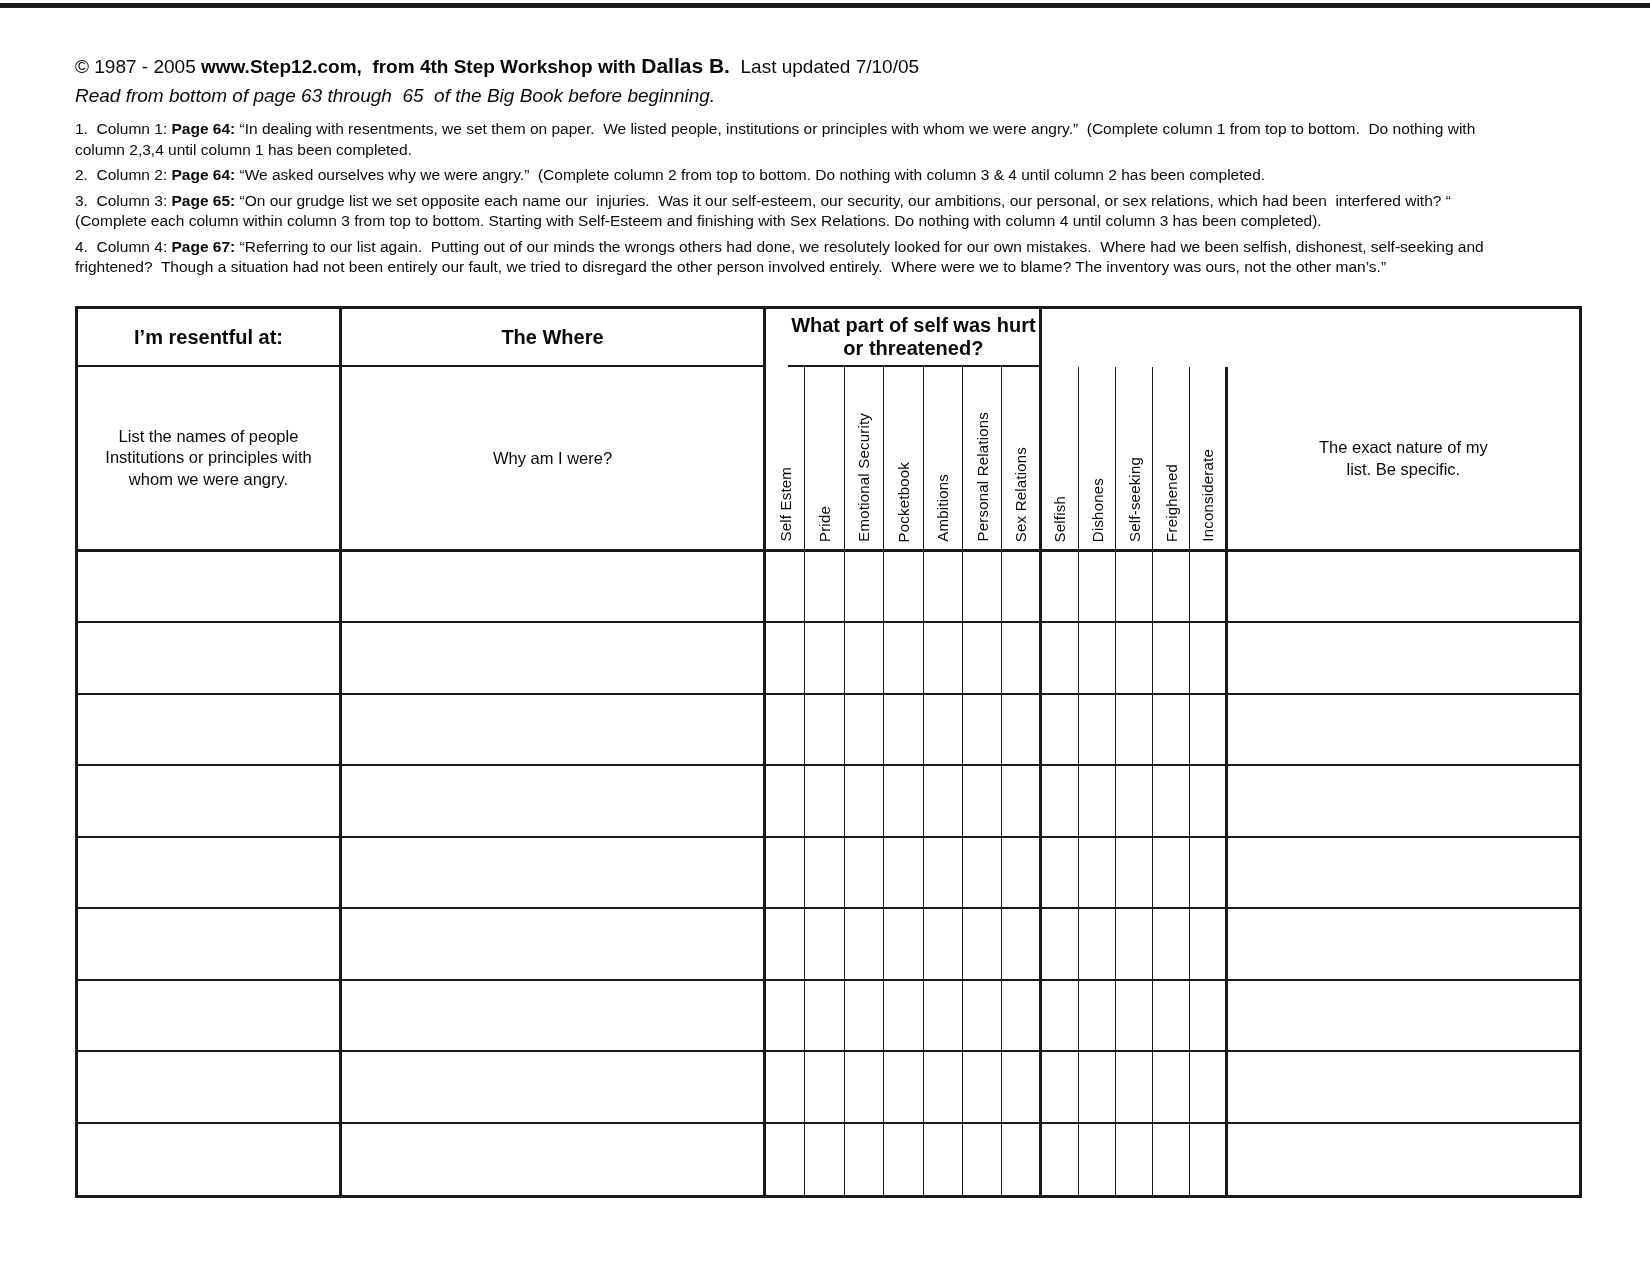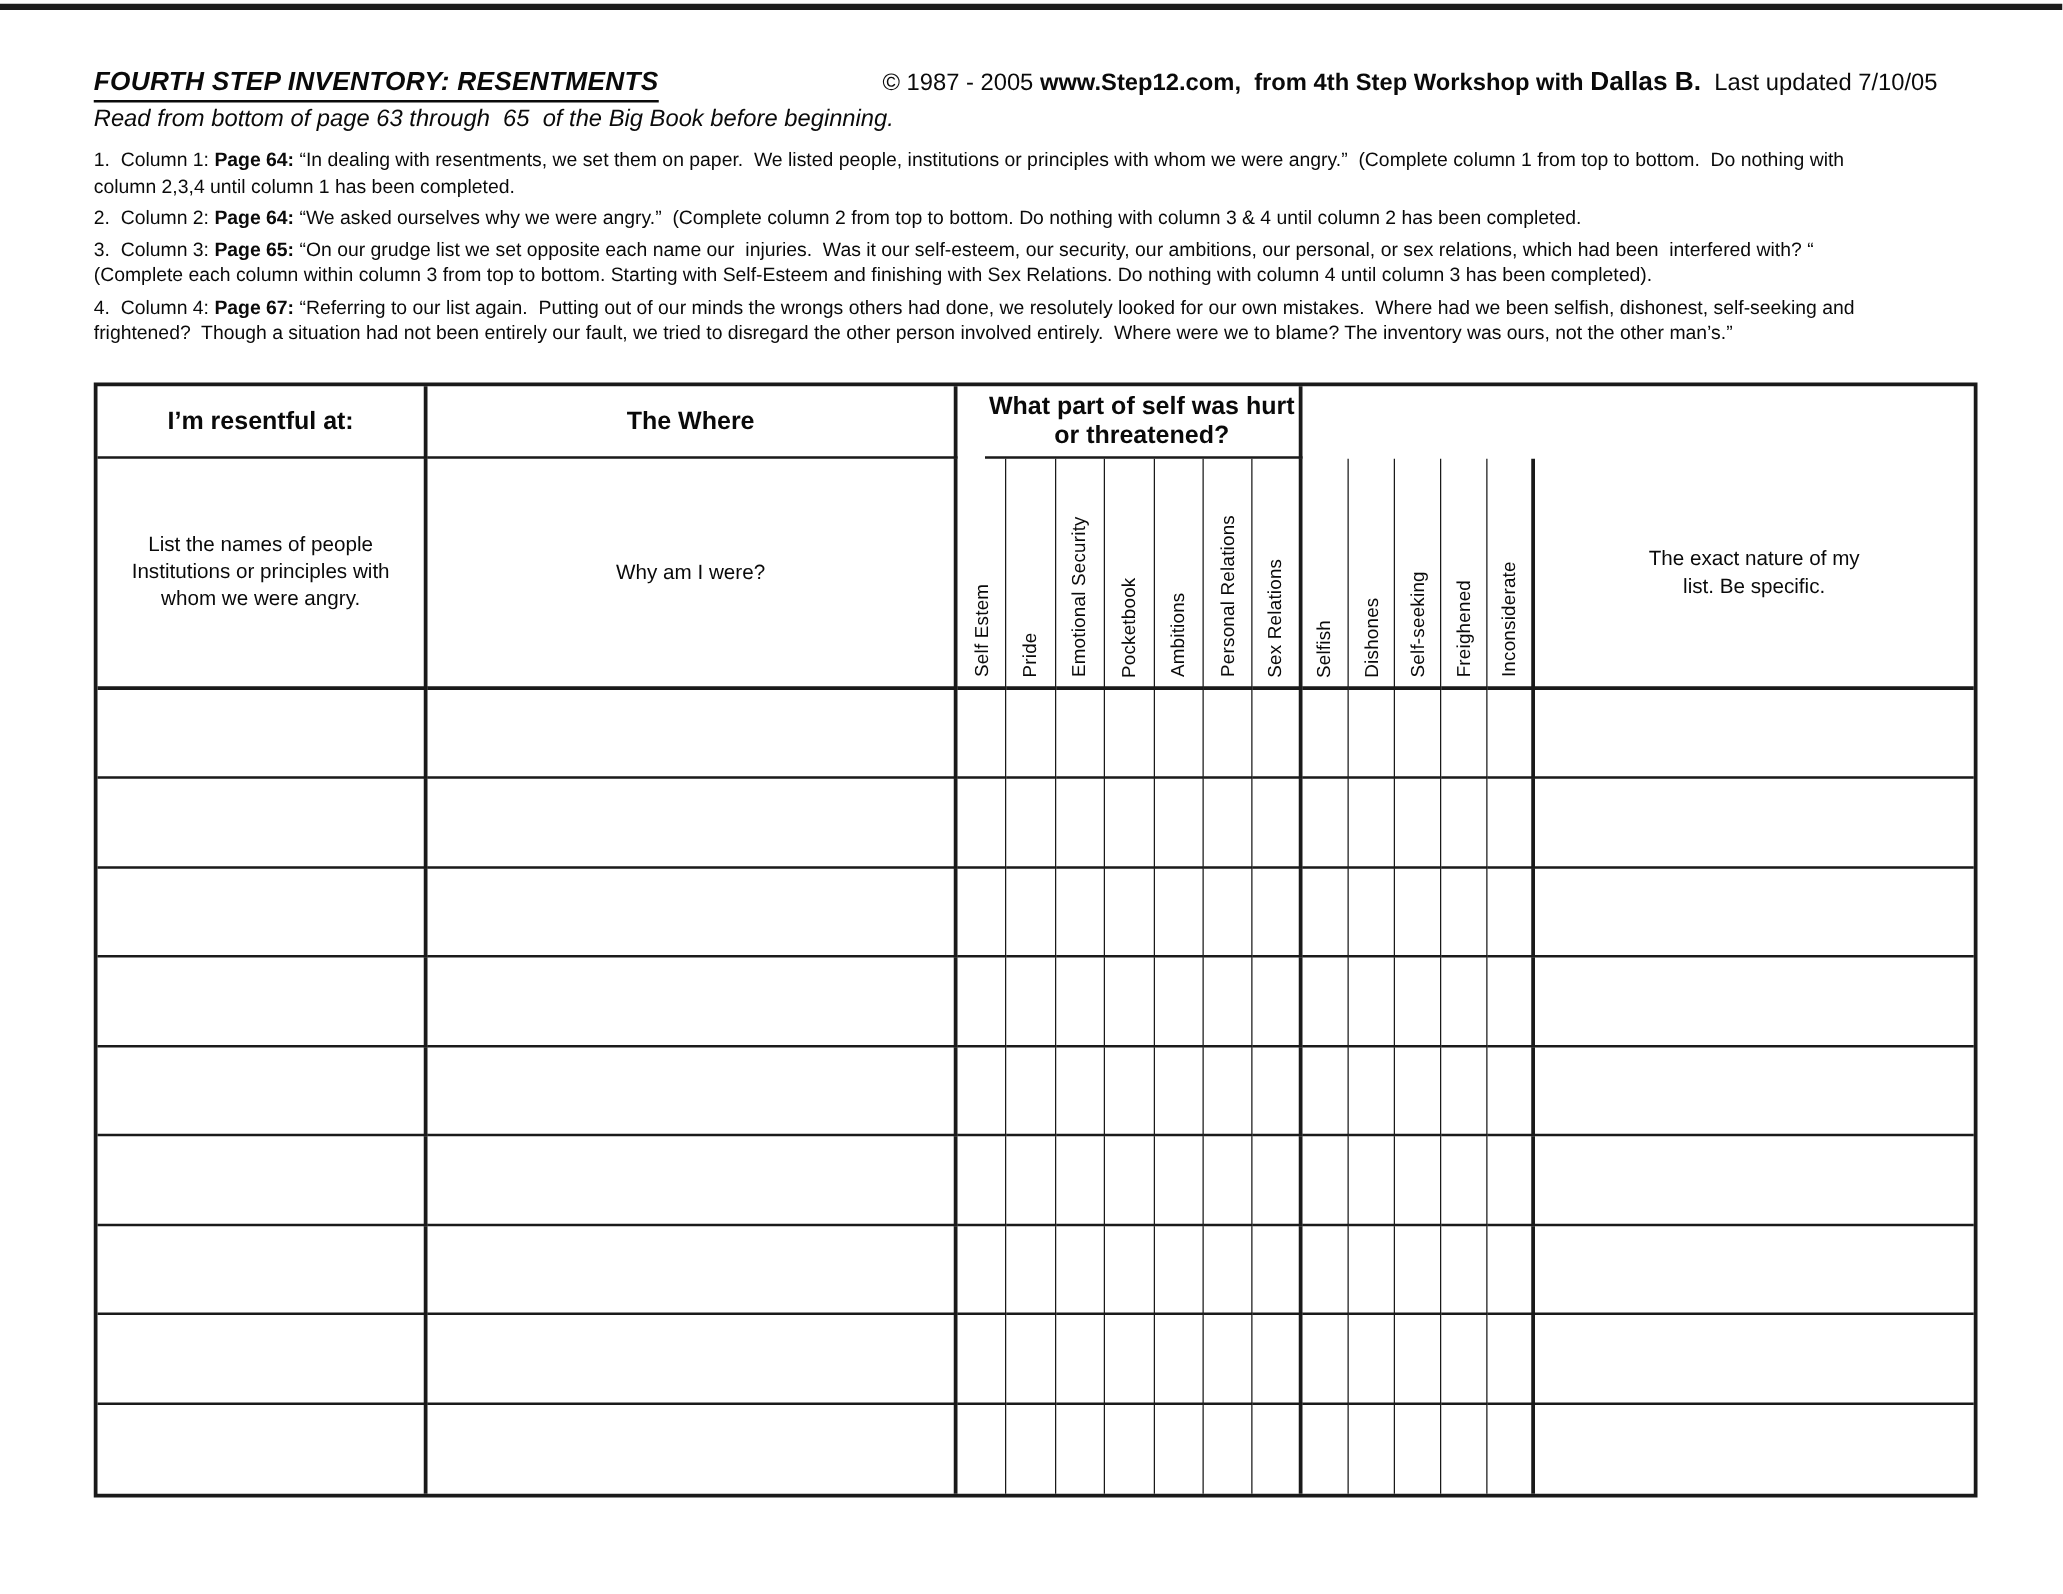--- a/index.html
+++ b/index.html
@@ -50,21 +50,20 @@
   .vcell { align-items:flex-end; padding-bottom:7px; }
   .vtext { writing-mode:vertical-rl; transform:rotate(180deg);
            font-size:15px; letter-spacing:.2px; white-space:nowrap; line-height:1; }
 </style>
 </head>
 <body>
 
 <div class="top-edge"></div>
 
 <div class="header-row">
-  <div class="doc-title">FOURTH STEP INVENTORY: RESENTMENTS</div>
   <div class="copyright"><span>© 1987 - 2005 </span><span class="b">www.Step12.com,</span><span class="b">  from 4th Step Workshop with </span><span class="author">Dallas B.</span><span>  Last updated 7/10/05</span></div>
 </div>
 
 <div class="subtitle">Read from bottom of page 63 through  65  of the Big Book before beginning.</div>
 
 <div class="instructions" id="instructions">
     <div class="instruction"><span>1.  Column 1: </span><span class="b">Page 64: </span><span>“In dealing with resentments, we set them on paper.  We listed people, institutions or principles with whom we were angry.”  (Complete column 1 from top to bottom.  Do nothing with
 column 2,3,4 until column 1 has been completed.</span></div>
     <div class="instruction"><span>2.  Column 2: </span><span class="b">Page 64: </span><span>“We asked ourselves why we were angry.”  (Complete column 2 from top to bottom. Do nothing with column 3 &amp; 4 until column 2 has been completed.</span></div>
     <div class="instruction"><span>3.  Column 3: </span><span class="b">Page 65: </span><span>“On our grudge list we set opposite each name our  injuries.  Was it our self-esteem, our security, our ambitions, our personal, or sex relations, which had been  interfered with? “

